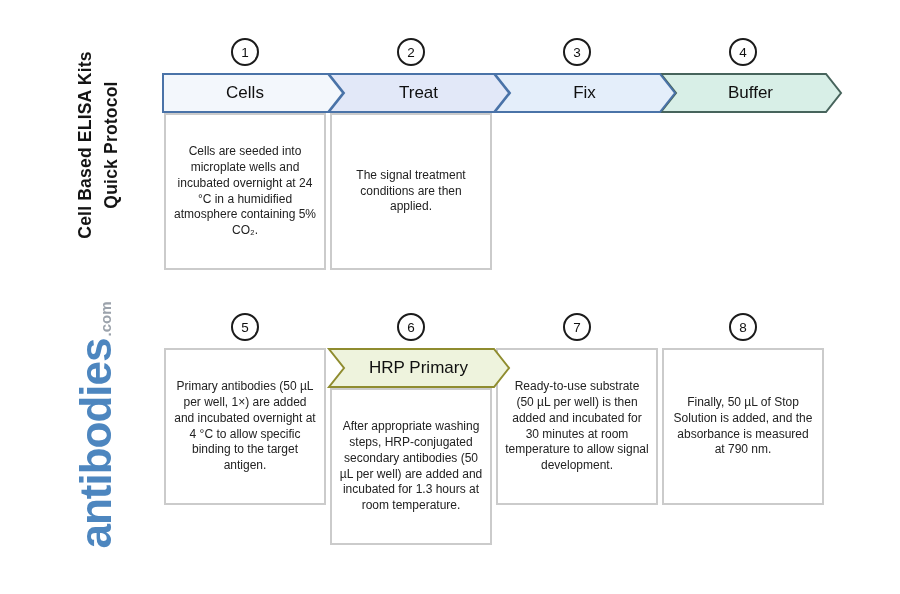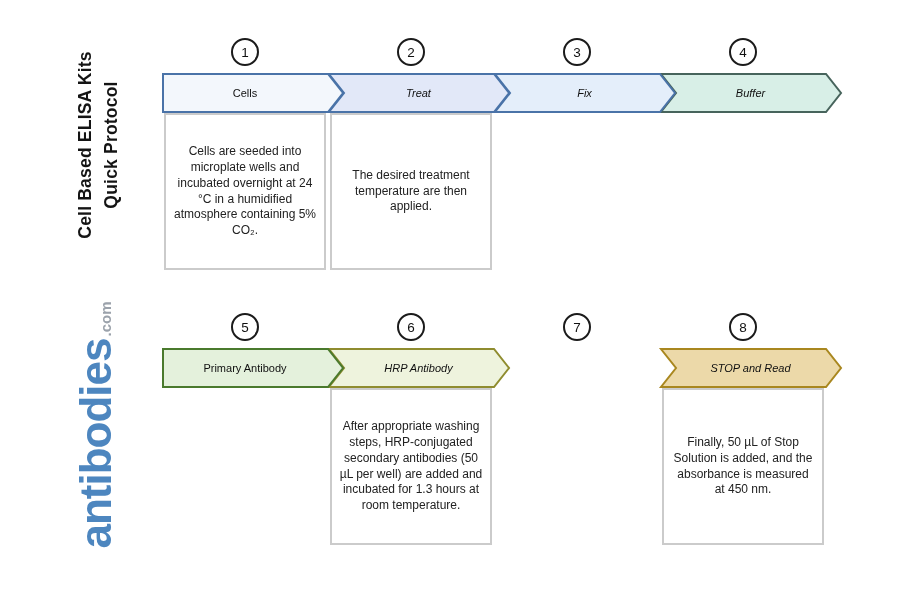--- a/index.html
+++ b/index.html
@@ -34,23 +34,23 @@
   .circle{
     width:24px;height:24px;border:2px solid #1b1b1b;border-radius:50%;
     background:#fff;display:flex;align-items:center;justify-content:center;
     font-size:13.5px;color:#111;
   }
   .arrow-area{position:relative;height:40px;}
   .arrow-svg{position:absolute;left:0;top:0;overflow:visible;display:block;}
   .arrow-label{
     position:absolute;left:0;top:0;width:166px;height:40px;
     display:flex;align-items:center;justify-content:center;
-    font-size:11px;color:#101010;
+    font-size:17px;color:#101010;
   }
-  .arrow-label.notched{padding-left:15px;width:151px;box-sizing:content-box;width:151px;font-style:italic;}
+  .arrow-label.notched{padding-left:15px;width:151px;box-sizing:content-box;width:151px;}
   .desc-box{
     height:153px;margin:0 2px;border:2px solid #cbcbcb;background:#fff;
     display:flex;align-items:center;justify-content:center;padding:0 7px;
   }
   .desc{
     margin:0;font-size:12px;line-height:1.33;color:#222;text-align:center;
   }
 </style>
 </head>
 <body>
@@ -89,21 +89,21 @@
         <span>2</span>
       </div>
     </div>
     <div class="arrow-area">
       <svg class="arrow-svg" width="183" height="40" viewBox="0 0 183 40">
         <path d="M1 1 H166 L181 20 L166 39 H1 L16 20 Z" stroke-width="2" fill="#e2e8f8" stroke="#4a73a8"></path>
       </svg>
       <span class="arrow-label notched">Treat</span>
     </div>
     <div class="desc-box">
-      <p class="desc">The desired treatment temperature are then applied.</p>
+      <p class="desc">The signal treatment conditions are then applied.</p>
     </div>
   </div>
 
   <div class="col z2">
     <div class="circle-row">
       <div class="circle">
         <span>3</span>
       </div>
     </div>
     <div class="arrow-area">
@@ -131,63 +131,57 @@
 </div>
 
 <div class="row row2">
 
   <div class="col z4">
     <div class="circle-row">
       <div class="circle">
         <span>5</span>
       </div>
     </div>
-    <div class="arrow-area">
-      <svg class="arrow-svg" width="183" height="40" viewBox="0 0 183 40">
-        <path d="M1 1 H166 L181 20 L166 39 H1 Z" stroke-width="2" fill="#e4f1dc" stroke="#4a7a2d"></path>
-      </svg>
-      <span class="arrow-label">Primary Antibody</span>
+    <div class="desc-box">
+      <p class="desc">Primary antibodies (50 µL per well, 1×) are added and incubated overnight at 4 °C to allow specific binding to the target antigen.</p>
     </div>
   </div>
 
   <div class="col z3">
     <div class="circle-row">
       <div class="circle">
         <span>6</span>
       </div>
     </div>
     <div class="arrow-area">
       <svg class="arrow-svg" width="183" height="40" viewBox="0 0 183 40">
         <path d="M1 1 H166 L181 20 L166 39 H1 L16 20 Z" stroke-width="2" fill="#eef3dd" stroke="#8f8c2f"></path>
       </svg>
-      <span class="arrow-label notched">HRP Antibody</span>
+      <span class="arrow-label notched">HRP Primary</span>
     </div>
     <div class="desc-box">
       <p class="desc">After appropriate washing steps, HRP-conjugated secondary antibodies (50 µL per well) are added and incubated for 1.3 hours at room temperature.</p>
     </div>
   </div>
 
   <div class="col z2">
     <div class="circle-row">
       <div class="circle">
         <span>7</span>
       </div>
     </div>
+    <div class="desc-box">
+      <p class="desc">Ready-to-use substrate (50 µL per well) is then added and incubated for 30 minutes at room temperature to allow signal development.</p>
+    </div>
   </div>
 
   <div class="col z1">
     <div class="circle-row">
       <div class="circle">
         <span>8</span>
       </div>
     </div>
-    <div class="arrow-area">
-      <svg class="arrow-svg" width="183" height="40" viewBox="0 0 183 40">
-        <path d="M1 1 H166 L181 20 L166 39 H1 L16 20 Z" stroke-width="2" fill="#ecd9a9" stroke="#a9871f"></path>
-      </svg>
-      <span class="arrow-label notched">STOP and Read</span>
-    </div>
     <div class="desc-box">
-      <p class="desc">Finally, 50 µL of Stop Solution is added, and the absorbance is measured at 450 nm.</p>
+      <p class="desc">Finally, 50 µL of Stop Solution is added, and the absorbance is measured at 790 nm.</p>
     </div>
   </div>
 
 </div>
 
 </body></html>

